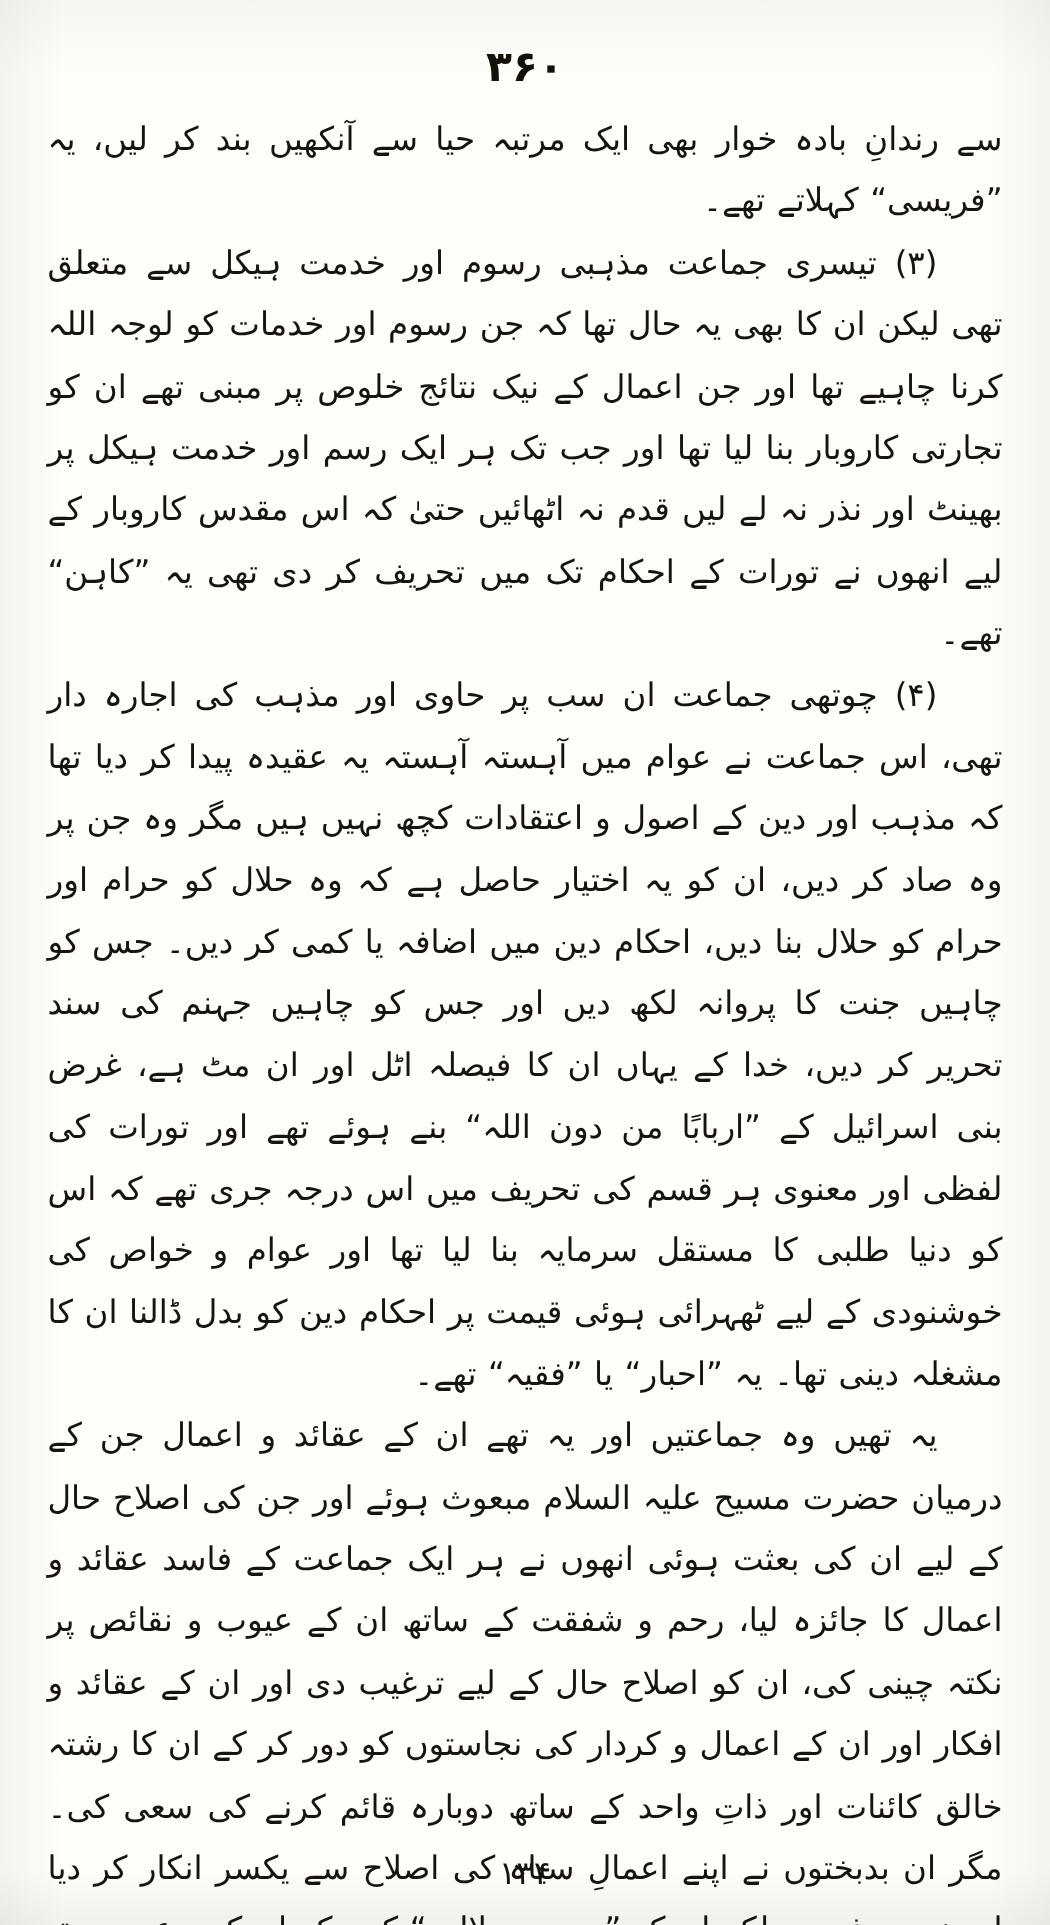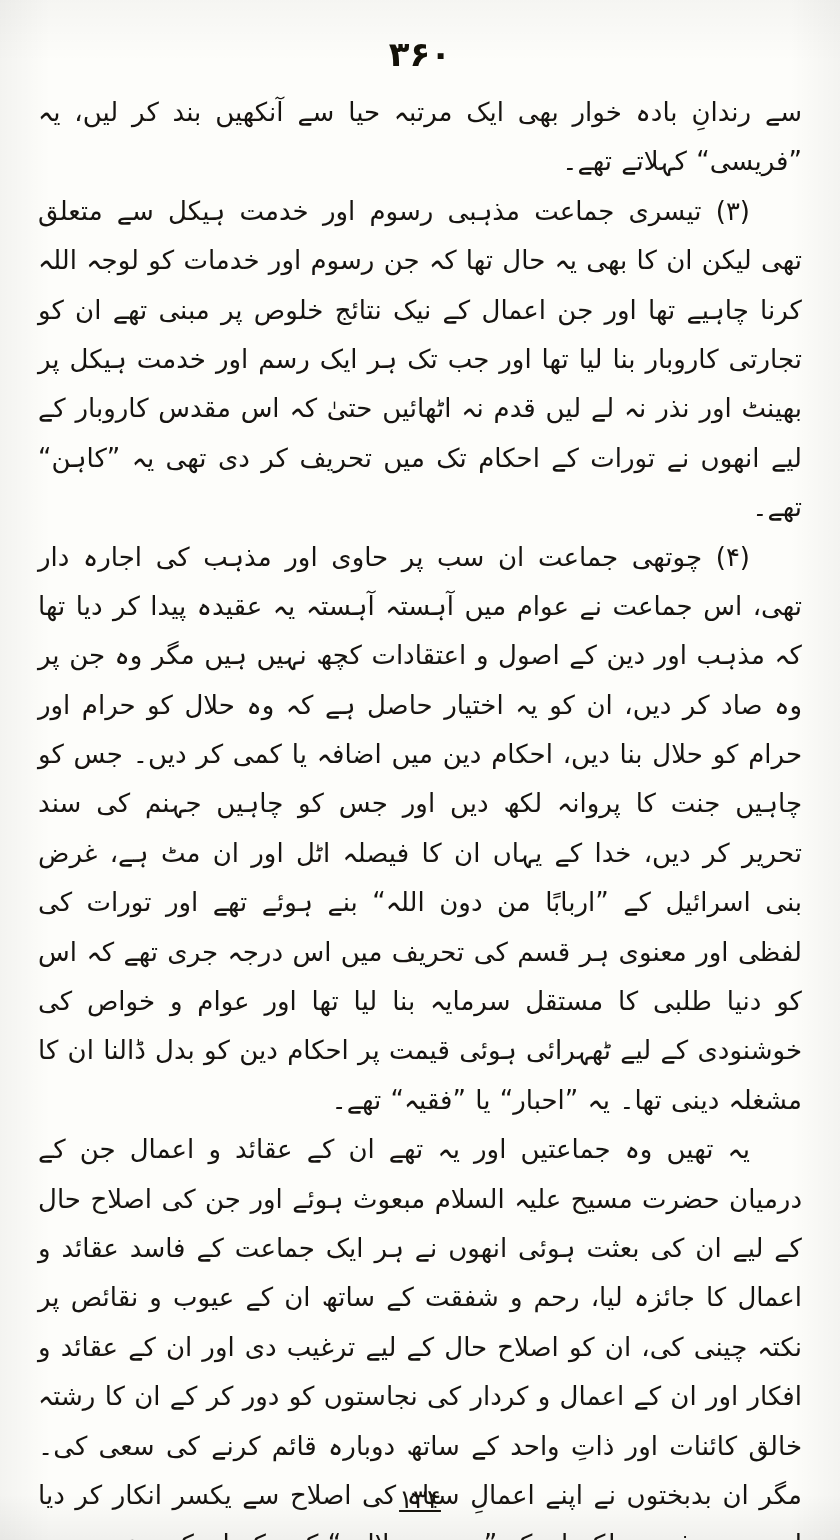--- a/index.html
+++ b/index.html
@@ -43,21 +43,20 @@
     text-indent: 52px;
   }
   .page-number-bottom {
     position: absolute;
     bottom: 26px;
     left: 0;
     right: 0;
     text-align: center;
     font-size: 26px;
     color: #17140e;
-    text-decoration: underline;
   }
   
   .page::before {
     content: "";
     position: absolute;
     inset: 0;
     pointer-events: none;
     background:
       linear-gradient(90deg, rgba(0,0,0,0.04), rgba(0,0,0,0) 6%, rgba(0,0,0,0) 94%, rgba(0,0,0,0.04)),
       linear-gradient(180deg, rgba(0,0,0,0.03), rgba(0,0,0,0) 4%, rgba(0,0,0,0) 97%, rgba(0,0,0,0.05));

